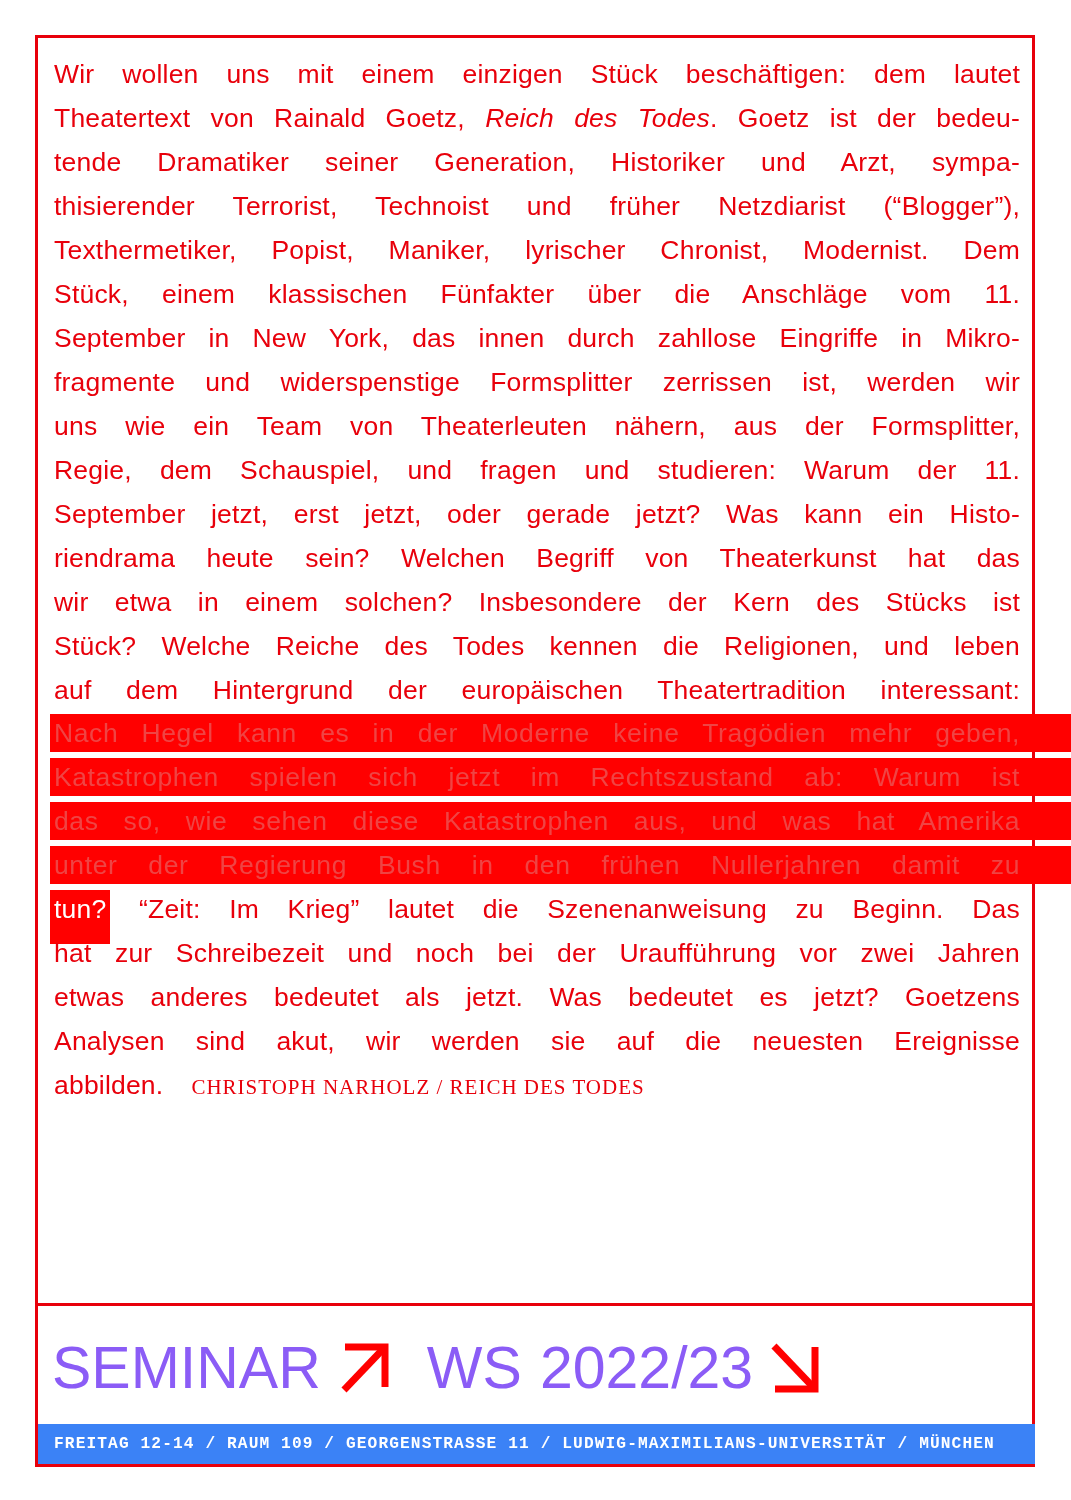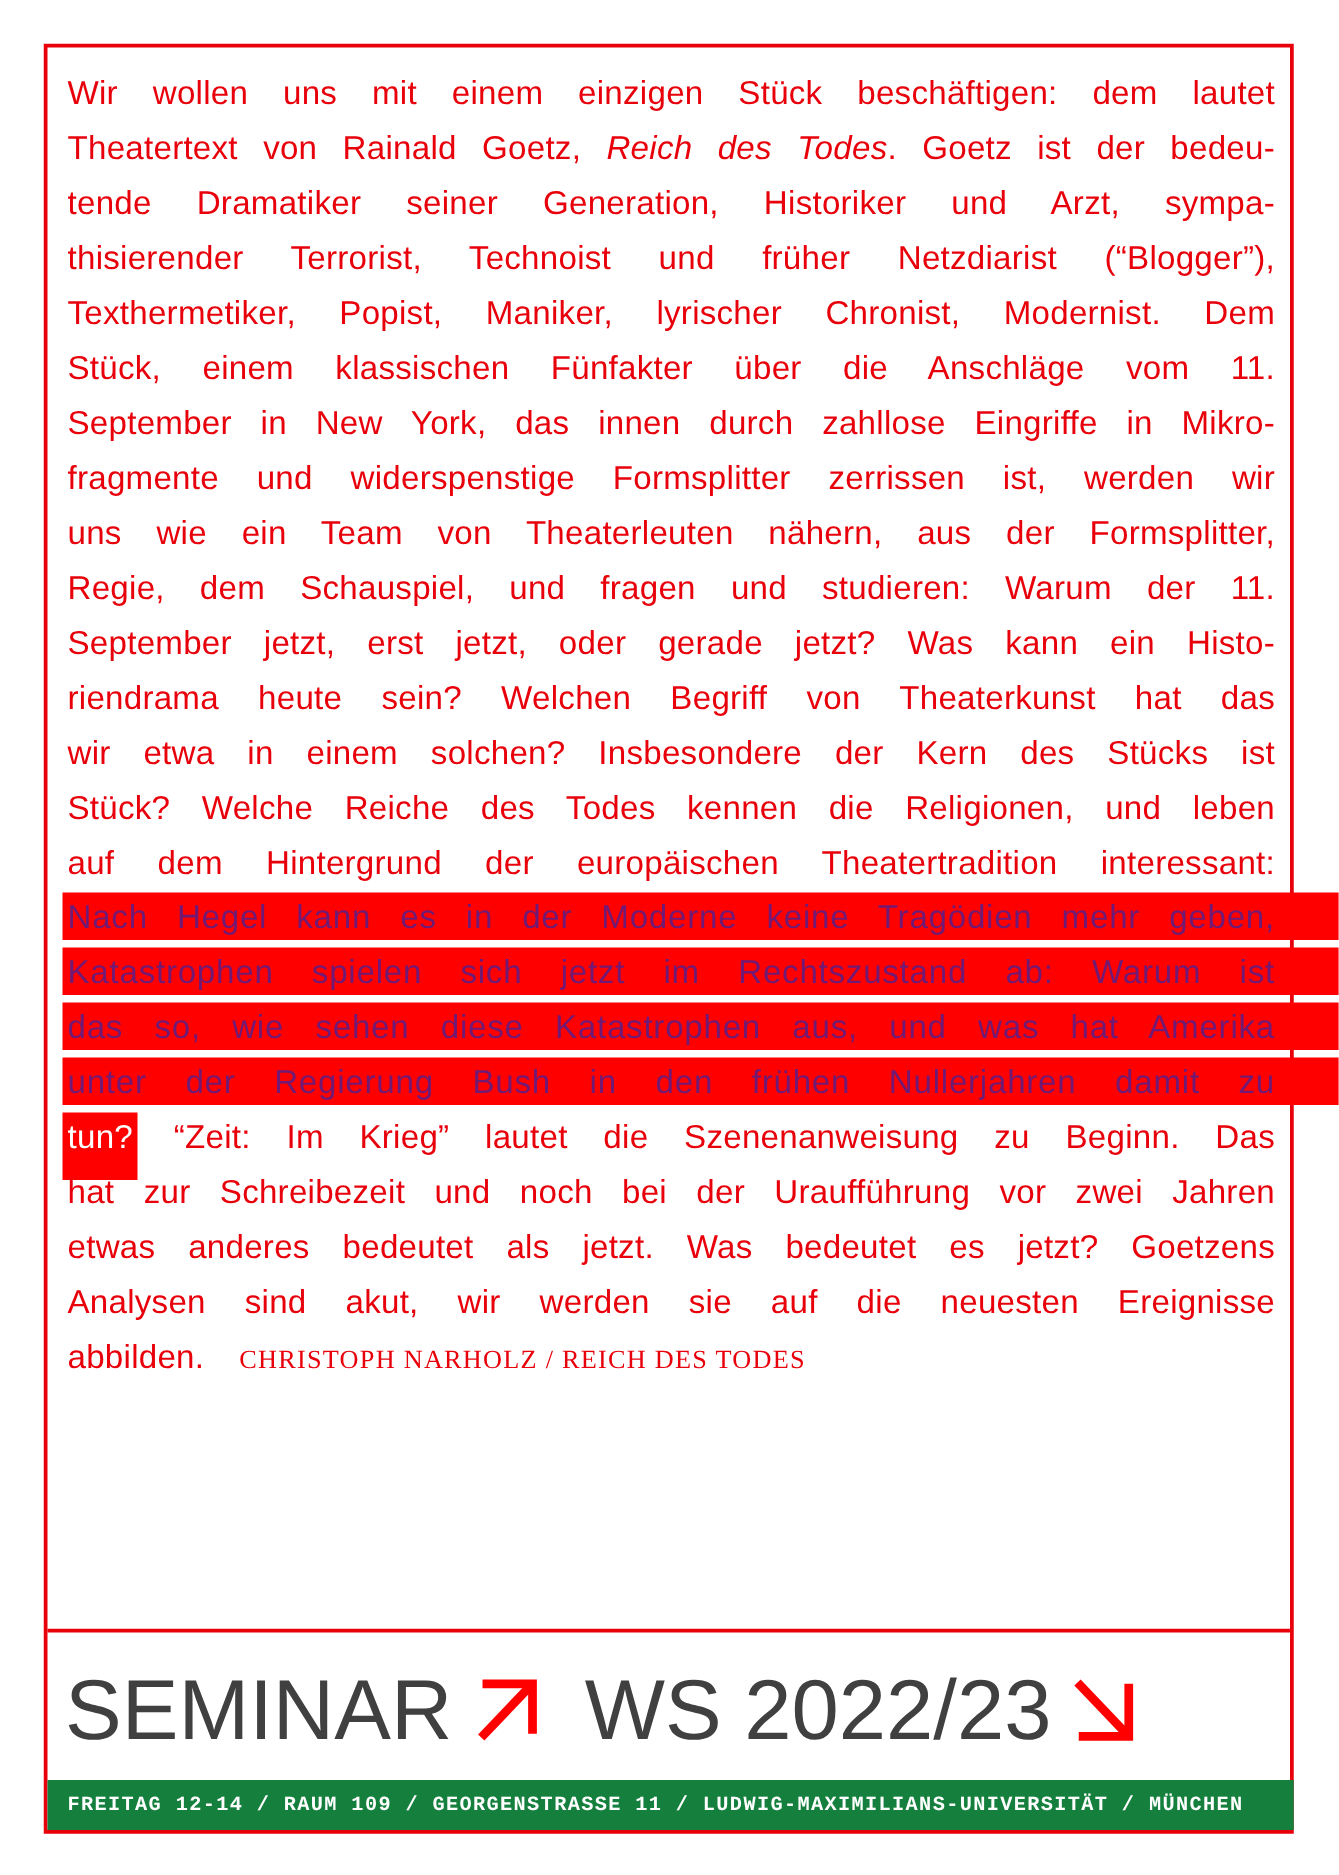--- a/index.html
+++ b/index.html
@@ -54,21 +54,21 @@
       height: 38px;
       background: #ff0000;
     }
     .hl-text {
       position: absolute;
       left: 54px;
       width: 966px;
       height: 44px;
       line-height: 44px;
       font-size: 26.5px;
-      color: #701a75;
+      color: #ef4444;
       white-space: nowrap;
       text-align: justify;
       text-align-last: justify;
       letter-spacing: 0.6px;
     }
     .tun-box {
       display: inline-block;
       background: #ff0000;
       color: #ffffff;
       padding: 0 4px 0 4px;
@@ -92,43 +92,43 @@
       background: #e8000b;
     }
     .title-row {
       position: absolute;
       left: 52px;
       top: 1320px;
       width: 970px;
       height: 96px;
       display: flex;
       align-items: center;
-      font-size: 68px;
+      font-size: 59px;
       line-height: 96px;
-      color: #404040;
+      color: #8b5cf6;
       letter-spacing: 0px;
       white-space: nowrap;
     }
     .title-seminar { margin-right: 18px; }
     .arrow {
       display: inline-block;
       width: 52px;
       height: 56px;
       margin-top: 2px;
     }
     .arrow svg { display: block; }
     .title-ws { margin-left: 36px; margin-right: 18px; }
     .title-year { margin-right: 16px; }
     .footer-bar {
       position: absolute;
       left: 38px;
       top: 1424px;
       width: 997px;
       height: 40px;
-      background: #15803d;
+      background: #3b82f6;
       color: #ffffff;
       font-family: "Liberation Mono", monospace;
       font-size: 16.2px;
       font-weight: bold;
       letter-spacing: 1.1px;
       line-height: 40px;
       white-space: nowrap;
       padding-left: 16px;
       box-sizing: border-box;
     }

